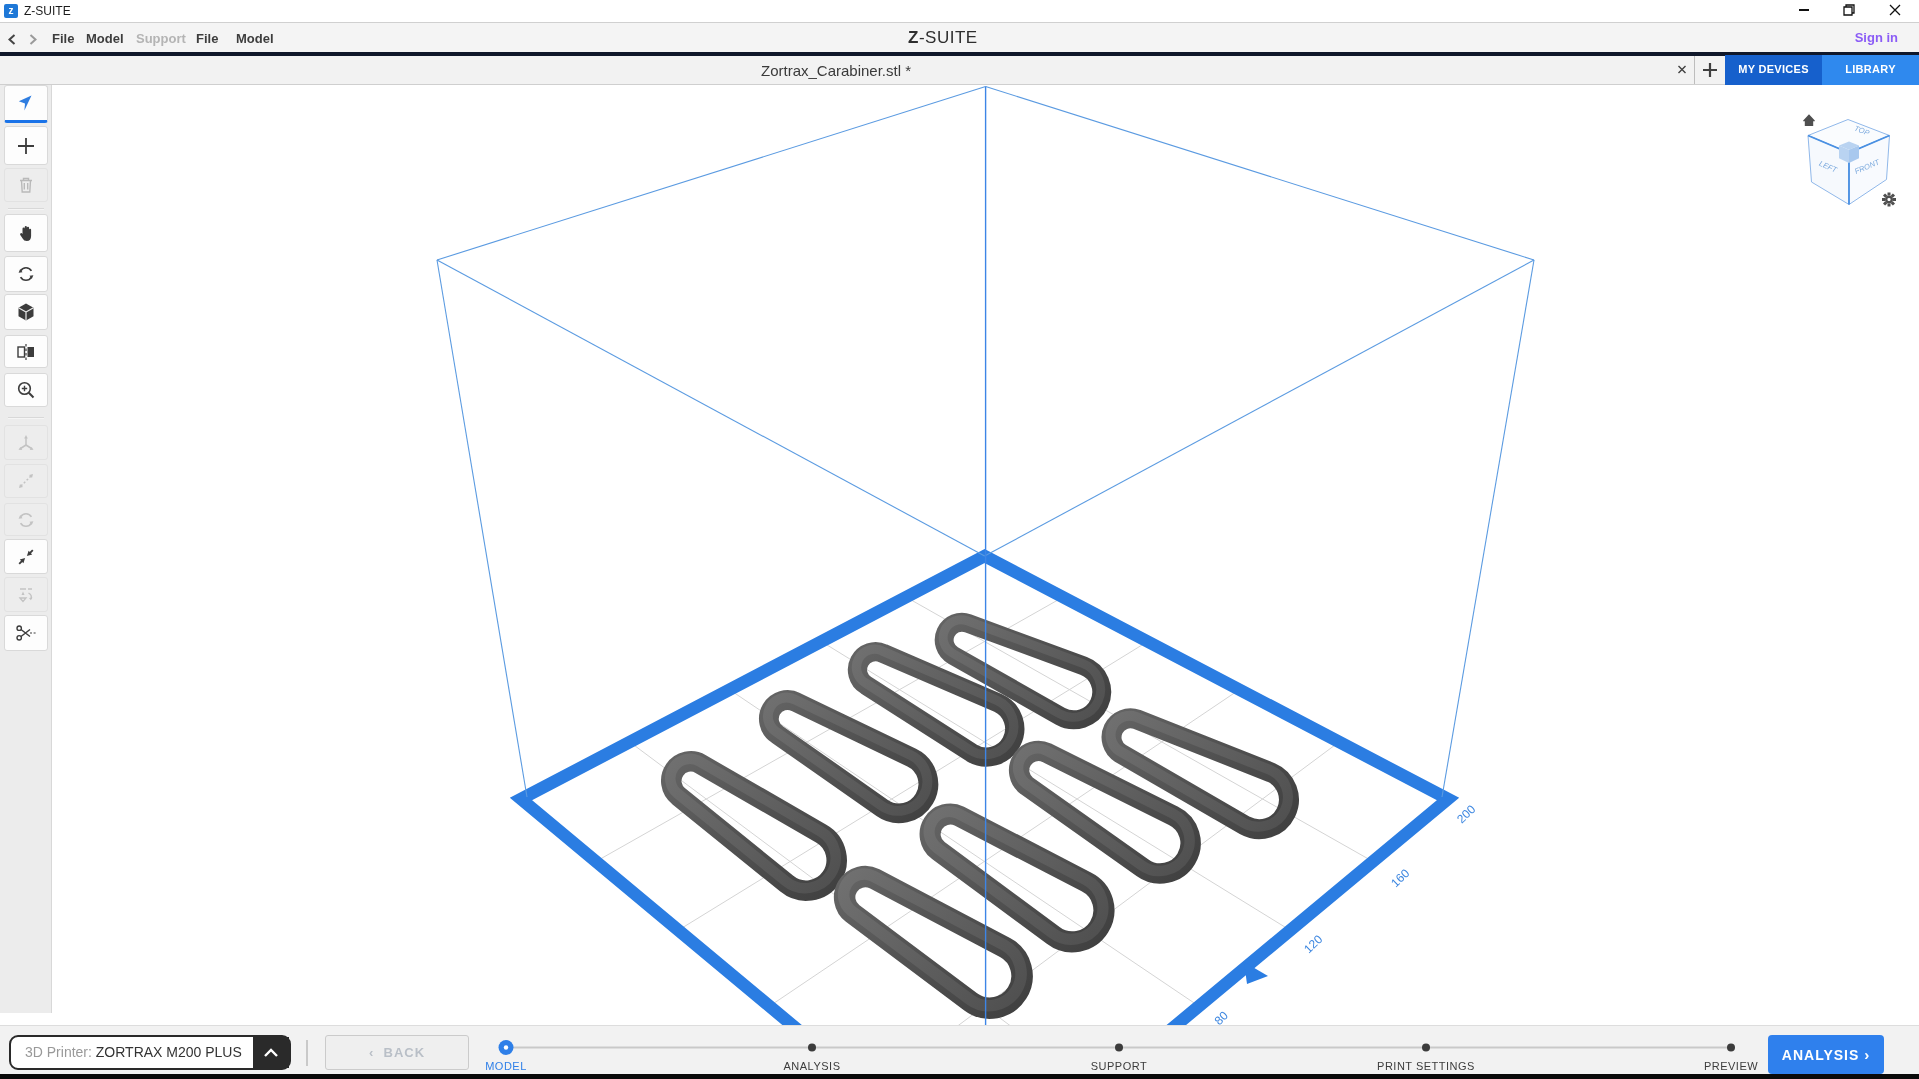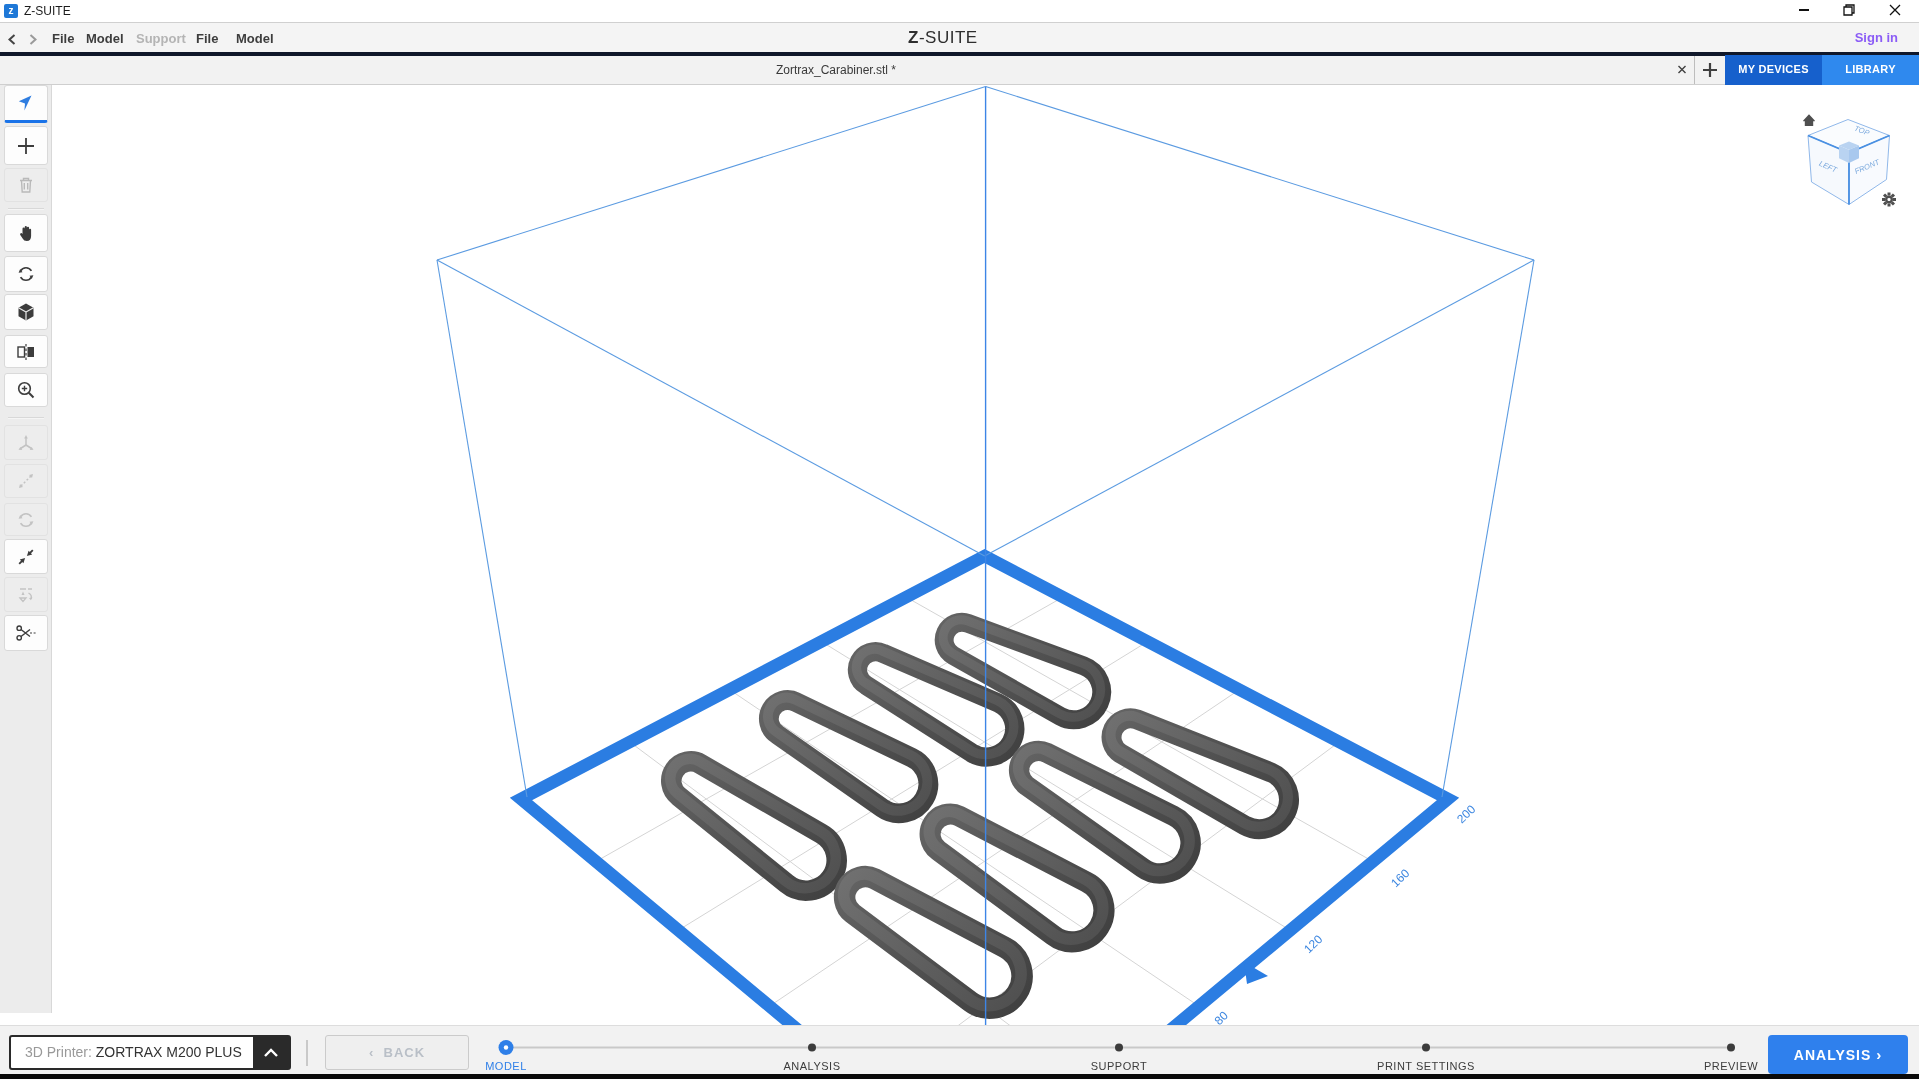--- a/index.html
+++ b/index.html
@@ -4,37 +4,37 @@
 html,body { width:1919px; height:1079px; overflow:hidden; font-family:"Liberation Sans",sans-serif; background:#fff; }
 .abs { position:absolute; }
 .titlebar { position:absolute; left:0; top:0; width:1919px; height:23px; background:#fff; border-bottom:1px solid #d0d0d0; }
 .zicon { position:absolute; left:4px; top:4px; width:14px; height:14px; background:#1e78d7; border-radius:2px; color:#fff; font-size:10px; font-weight:bold; text-align:center; line-height:14px; }
 .ttext { position:absolute; left:24px; top:4px; font-size:12px; color:#1c1c1c; }
 .menubar { position:absolute; left:0; top:23px; width:1919px; height:33px; background:#f4f4f4; border-bottom:4px solid #0f172a; }
 .mitem { position:absolute; top:8px; font-size:13px; font-weight:bold; color:#3d3d3d; }
 .logo { position:absolute; left:908px; top:5px; font-size:17px; color:#2e2e2e; letter-spacing:0.5px; }
 .signin { position:absolute; right:21px; top:7px; font-size:13px; font-weight:bold; color:#8b5cf6; }
 .tabbar { position:absolute; left:0; top:56px; width:1919px; height:29px; background:#f2f2f2; border-bottom:1px solid #cfcfcf; }
-.tabname { position:absolute; left:0; top:57px; width:1672px; height:27px; line-height:27px; text-align:center; font-size:12px; color:#3a3a3a; }
+.tabname { position:absolute; left:0; top:57px; width:1672px; height:27px; line-height:27px; text-align:center; font-size:15px; color:#3a3a3a; }
 .tabsep { position:absolute; left:1694px; top:56px; width:1px; height:28px; background:#bdbdbd; }
 .bluebtn { position:absolute; top:55px; height:30px; width:97px; color:#fff; font-size:11px; font-weight:bold; text-align:center; line-height:29px; letter-spacing:0.3px; }
 .toolbar { position:absolute; left:0; top:85px; width:52px; height:928px; background:#ececec; border-right:1px solid #d8d8d8; }
 .tbtn { position:absolute; left:4px; width:44px; background:#fdfdfd; border:1px solid #d9d9d9; border-radius:3px; display:flex; align-items:center; justify-content:center; }
 .tbtn.sel { border-bottom:3px solid #1a73e8; }
 .tbtn.dis { background:#ededed; border-color:#e2e2e2; }
 .tsep { position:absolute; left:8px; width:36px; height:2px; border-top:1px solid #d8d8d8; border-bottom:1px solid #f5f5f5; }
 .viewport { position:absolute; left:52px; top:85px; width:1867px; height:940px; background:#fff; }
 .bottombar { position:absolute; left:0; top:1025px; width:1919px; height:49px; background:#f2f2f2; border-top:1px solid #ddd; }
 .blackstrip { position:absolute; left:0; top:1074px; width:1919px; height:5px; background:#0a0a0a; }
-.printersel { position:absolute; left:9px; top:1035px; width:282px; height:35px; border:2px solid #2a2a2a; border-radius:3px; background:#fff; }
+.printersel { position:absolute; left:9px; top:1035px; width:282px; height:35px; border:2px solid #2a2a2a; border-radius:9px; background:#fff; }
 .printersel .txt { position:absolute; left:14px; top:0; height:31px; line-height:31px; font-size:14px; color:#333; white-space:nowrap; }
 .printersel .grey { color:#999; }
 .printersel .chev { position:absolute; right:0; top:0; width:36px; height:31px; background:#2a2a2a; color:#fff; text-align:center; }
 .backbtn { position:absolute; left:325px; top:1035px; width:144px; height:35px; background:#efefef; border:1px solid #cbcbcb; border-radius:3px; color:#b9bfc7; font-size:13px; font-weight:bold; text-align:center; line-height:33px; letter-spacing:1px; }
-.anabtn { position:absolute; left:1768px; top:1035px; width:140px; height:39px; background:#2f80ed; border-radius:4px; color:#fff; font-size:14px; font-weight:bold; text-align:center; line-height:39px; letter-spacing:1px; }
+.anabtn { position:absolute; left:1768px; top:1035px; width:116px; height:39px; background:#2f80ed; border-radius:4px; color:#fff; font-size:14px; font-weight:bold; text-align:center; line-height:39px; letter-spacing:1px; }
 .vsep { position:absolute; left:306px; top:1040px; width:2px; height:26px; background:#c9c9c9; }
 </style></head>
 <body>
 <div class="viewport"></div>
 <svg style="position:absolute;left:52px;top:85px" width="1867" height="940" viewBox="52 85 1867 940">
 <defs>
       <clipPath id="platclip">
         <polygon points="984.6,556.0 1448.0,799.0 984.0,1185.0 521.0,799.0"></polygon>
       </clipPath>
     </defs>

